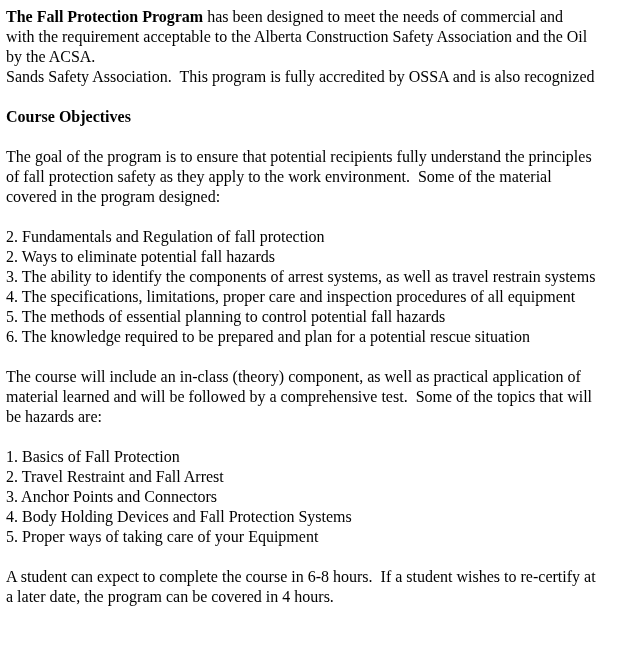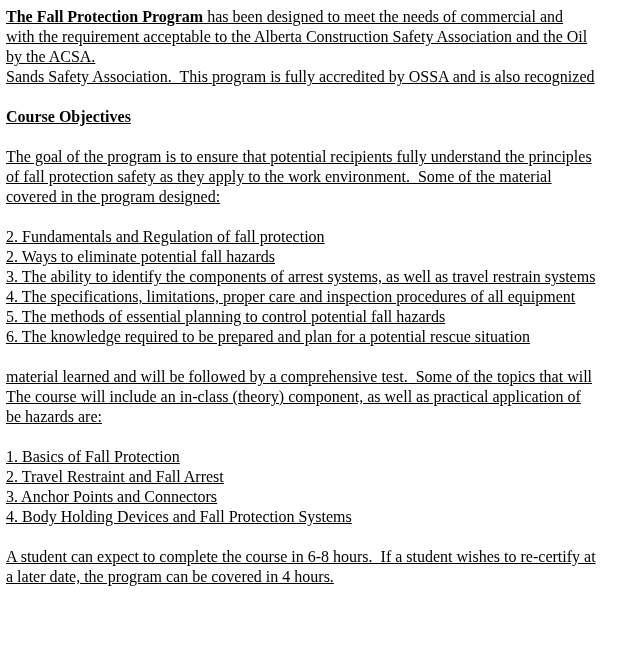--- a/index.html
+++ b/index.html
@@ -21,21 +21,20 @@
   }
   .block {
     margin: 0 0 20px 0;
   }
   .block:last-child {
     margin-bottom: 0;
   }
   .line {
     white-space: pre;   
     height: 20px;
-    text-decoration: underline;
   }
   .heading .line {
     font-weight: bold;
   }
   b {
     font-weight: bold;
   }
 </style>
 </head>
 <body style="background: rgb(255, 255, 255); color: rgb(0, 0, 0);">
@@ -57,27 +56,28 @@
     </div>
     <div class="block list">
       <div class="line">2. Fundamentals and Regulation of fall protection</div>
       <div class="line">2. Ways to eliminate potential fall hazards</div>
       <div class="line">3. The ability to identify the components of arrest systems, as well as travel restrain systems</div>
       <div class="line">4. The specifications, limitations, proper care and inspection procedures of all equipment</div>
       <div class="line">5. The methods of essential planning to control potential fall hazards</div>
       <div class="line">6. The knowledge required to be prepared and plan for a potential rescue situation</div>
     </div>
     <div class="block paragraph">
+      <div class="line">The course will include an in-class (theory) component, as well as practical application of</div>
       <div class="line">material learned and will be followed by a comprehensive test.  Some of the topics that will</div>
-      <div class="line">The course will include an in-class (theory) component, as well as practical application of</div>
       <div class="line">be hazards are:</div>
     </div>
     <div class="block list">
       <div class="line">1. Basics of Fall Protection</div>
       <div class="line">2. Travel Restraint and Fall Arrest</div>
       <div class="line">3. Anchor Points and Connectors</div>
       <div class="line">4. Body Holding Devices and Fall Protection Systems</div>
+      <div class="line">5. Proper ways of taking care of your Equipment</div>
     </div>
     <div class="block paragraph">
       <div class="line">A student can expect to complete the course in 6-8 hours.  If a student wishes to re-certify at</div>
       <div class="line">a later date, the program can be covered in 4 hours.</div>
     </div>
   </div>
 
 </body></html>

